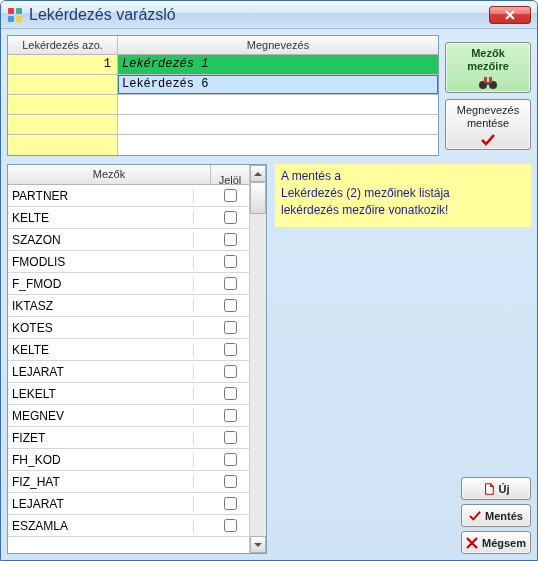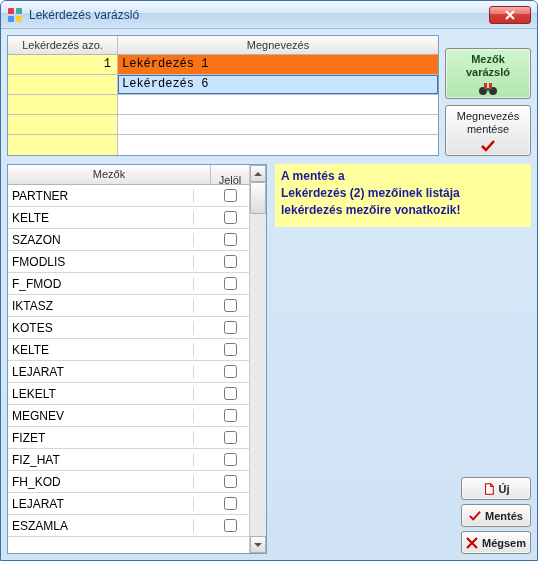--- a/index.html
+++ b/index.html
@@ -27,41 +27,41 @@
     border-bottom: 1px solid #9fbbd9;
   }
   .titlebar-icon {
     width: 16px; height: 16px;
     margin-right: 6px;
     display: flex; align-items: center; justify-content: center;
   }
   .titlebar-title {
     flex: 1;
     color: #1c3e6e;
-    font-size: 12px;
+    font-size: 16px;
   }
   .close-btn {
     width: 42px; height: 18px;
     background: linear-gradient(to bottom, #f8aaa9 0%, #e7756f 45%, #d6403a 46%, #c92f28 100%);
     border: 1px solid #8b2b26;
     border-radius: 3px;
     display: flex; align-items: center; justify-content: center;
     color: #fff;
     cursor: pointer;
   }
   .close-btn svg { width: 10px; height: 10px; }
 
   .content {
     padding: 6px;
   }
 
   .top-row {
     display: flex;
     gap: 6px;
-    align-items: flex-end;
+    align-items: center;
   }
 
   .query-table {
     flex: 1;
     border: 1px solid #7a9ebd;
     background: #fff;
   }
   .qt-head {
     display: flex;
     background: linear-gradient(to bottom, #fdfdfd, #e6e6e6);
@@ -93,21 +93,21 @@
     font-family: "Courier New", monospace;
     font-size: 12px;
   }
   .qt-c2 {
     flex: 1;
     padding: 2px 4px 0 4px;
     font-family: "Courier New", monospace;
     font-size: 12px;
   }
   .row-yellow .qt-c1 { background: #ffff9e; }
-  .row-yellow .qt-c2 { background: #f97316; }
+  .row-yellow .qt-c2 { background: #22c55e; font-style: italic; }
   .row-sel .qt-c1 { background: #ffff9e; }
   .row-sel .qt-c2 {
     background: #c9e4ff;
     border: 1px solid #3a76b5;
     padding: 1px 3px 0 3px;
     position: relative;
   }
   .row-sel .qt-c2::after {
     content: "";
     position: absolute;
@@ -243,21 +243,21 @@
   }
 
   .right-panel {
     flex: 1;
     position: relative;
   }
   .info-box {
     background: #ffff9e;
     padding: 4px 6px 8px 6px;
     font-size: 12px;
-    font-weight: bold;
+    font-weight: normal;
     color: #1b1b9b;
     line-height: 17px;
   }
   .info-box .line1 { color: #1b1b9b; }
 
   .action-btns {
     position: absolute;
     right: 0;
     bottom: 0;
     display: flex;
@@ -333,21 +333,21 @@
             <div class="qt-row empty last">
               <div class="qt-c1"></div>
               <div class="qt-c2"></div>
             </div>
           </div>
       </div>
 
       <div class="side-btns">
         <div class="big-btn green">
           <div>Mezők</div>
-          <div>varázsló</div>
+          <div>mezőire</div>
           <div class="btn-icon">
             <svg width="18" height="14" viewBox="0 0 18 14">
                 <circle cx="4" cy="9" r="4" fill="#333"></circle>
                 <circle cx="14" cy="9" r="4" fill="#333"></circle>
                 <rect x="5" y="1" width="3" height="6" fill="#c33"></rect>
                 <rect x="10" y="1" width="3" height="6" fill="#c33"></rect>
                 <rect x="7" y="6" width="4" height="3" fill="#555"></rect>
               </svg>
           </div>
         </div>
@@ -438,27 +438,27 @@
                   <input type="checkbox" style="">
                 </div>
               </div>
               <div class="f-row">
                 <div class="f-c1">FIZET</div>
                 <div class="f-c2">
                   <input type="checkbox" style="">
                 </div>
               </div>
               <div class="f-row">
+                <div class="f-c1">FH_KOD</div>
+                <div class="f-c2">
+                  <input type="checkbox" style="">
+                </div>
+              </div>
+              <div class="f-row">
                 <div class="f-c1">FIZ_HAT</div>
-                <div class="f-c2">
-                  <input type="checkbox" style="">
-                </div>
-              </div>
-              <div class="f-row">
-                <div class="f-c1">FH_KOD</div>
                 <div class="f-c2">
                   <input type="checkbox" style="">
                 </div>
               </div>
               <div class="f-row">
                 <div class="f-c1">LEJARAT</div>
                 <div class="f-c2">
                   <input type="checkbox" style="">
                 </div>
               </div>

